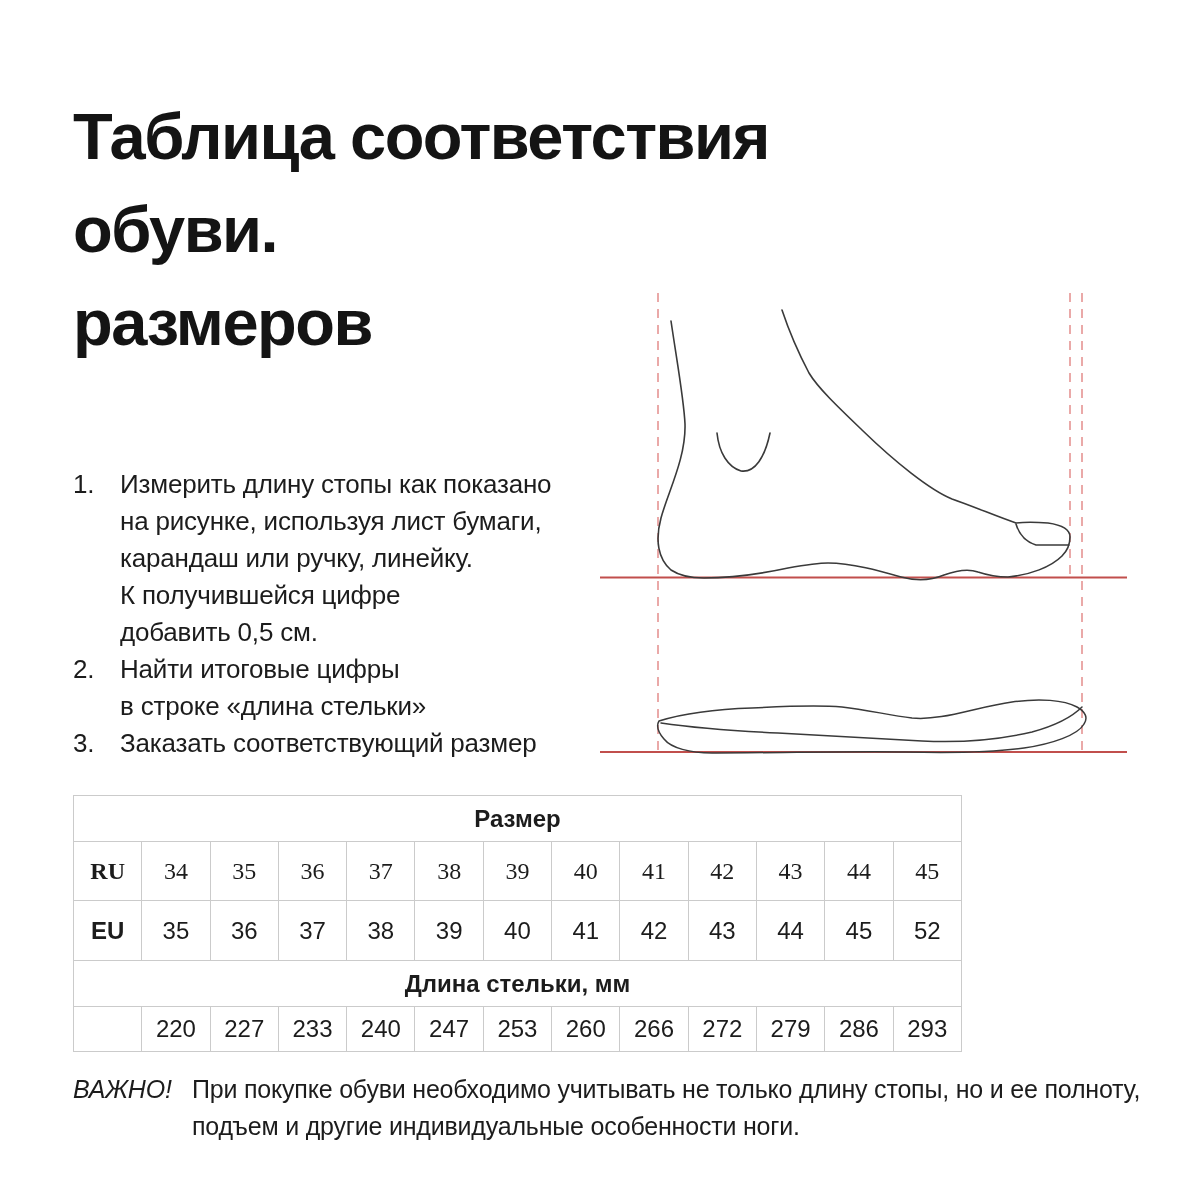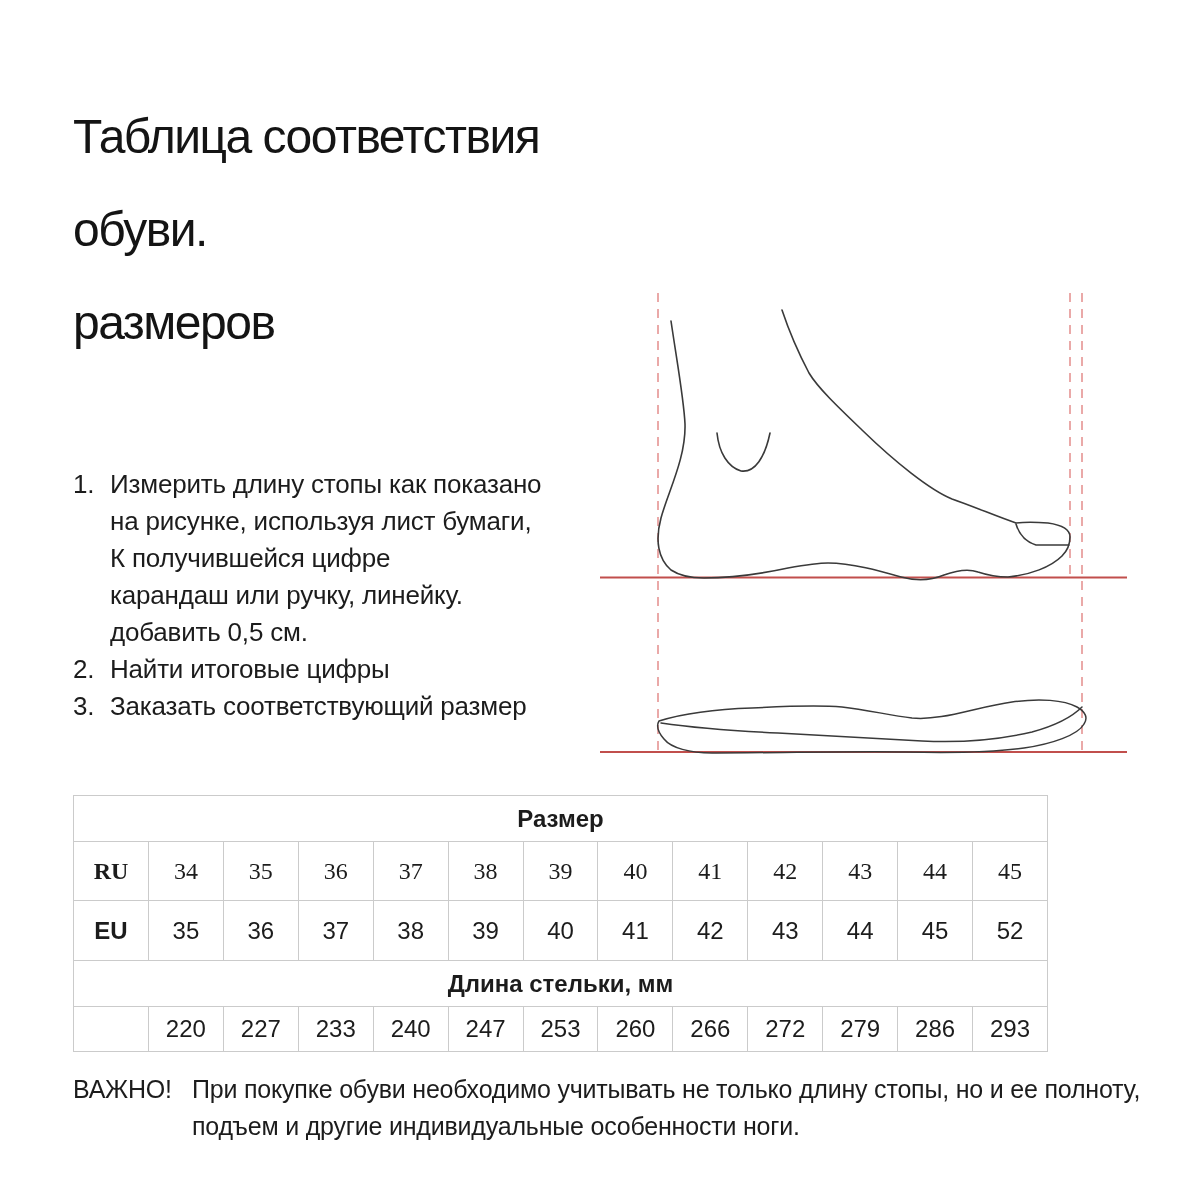--- a/index.html
+++ b/index.html
@@ -3,78 +3,79 @@
 <meta charset="utf-8">
 <style>
   html,body{margin:0;padding:0;}
   body{
     width:1200px;height:1200px;position:relative;background:#ffffff;
     font-family:"Liberation Sans","DejaVu Sans",sans-serif;color:#1c1c1c;
     overflow:hidden;
   }
   .title{
     position:absolute;left:73px;top:90px;
-    font-size:48px;line-height:93px;font-weight:400;
+    font-size:65px;line-height:93px;font-weight:700;
     letter-spacing:-1.5px;color:#141414;
   }
   .title div{white-space:nowrap;}
   .instructions{
     position:absolute;left:73px;top:466px;
     font-size:26px;line-height:37px;letter-spacing:-0.2px;
   }
   .instr-item{display:flex;}
   .instr-num{width:37px;flex:none;}
-  .instr-text div{white-space:nowrap;}
+  .instr-text div{white-space:nowrap;margin-left:10px;}
   .diagram{position:absolute;left:590px;top:275px;width:550px;height:500px;}
   .size-table{
-    position:absolute;left:73px;top:795px;width:975px;
+    position:absolute;left:73px;top:795px;width:889px;
     border-collapse:collapse;table-layout:fixed;
     font-size:24px;color:#1c1c1c;
   }
   .size-table td{
     border:1px solid #cbcbcb;text-align:center;vertical-align:middle;
     padding:0;overflow:hidden;
   }
   .size-table td.hdr{font-weight:700;}
   .size-table td.lbl{font-weight:700;}
   tr.r-hdr{height:46px;}
   tr.r-ru{height:59px;font-family:Liberation Serif, serif;}
   tr.r-eu{height:60px;}
   tr.r-len{height:45px;}
   .note{
     position:absolute;left:73px;top:1071px;width:1075px;display:flex;
     font-size:25px;line-height:37px;letter-spacing:-0.2px;
   }
-  .note-label{width:109px;flex:none;}
+  .note-label{width:109px;flex:none;font-style:italic;}
   .note-lines div{white-space:nowrap;margin-left:10px;}
 </style>
 </head>
 <body>
 
 <div class="title">
   <div>Таблица соответствия</div>
   <div>обуви.</div>
   <div>размеров</div>
 </div>
 
 <div class="instructions" id="instructions">
     <div class="instr-item">
       <div class="instr-num">1.</div>
       <div class="instr-text">
         <div>Измерить длину стопы как показано</div>
         <div>на рисунке, используя лист бумаги,</div>
+        <div>карандаш или ручку, линейку.</div>
         <div>К получившейся цифре</div>
-        <div>карандаш или ручку, линейку.</div>
         <div>добавить 0,5 см.</div>
       </div>
     </div>
     <div class="instr-item">
       <div class="instr-num">2.</div>
       <div class="instr-text">
         <div>Найти итоговые цифры</div>
+        <div>в строке «длина стельки»</div>
       </div>
     </div>
     <div class="instr-item">
       <div class="instr-num">3.</div>
       <div class="instr-text">
         <div>Заказать соответствующий размер</div>
       </div>
     </div>
   </div>
 

